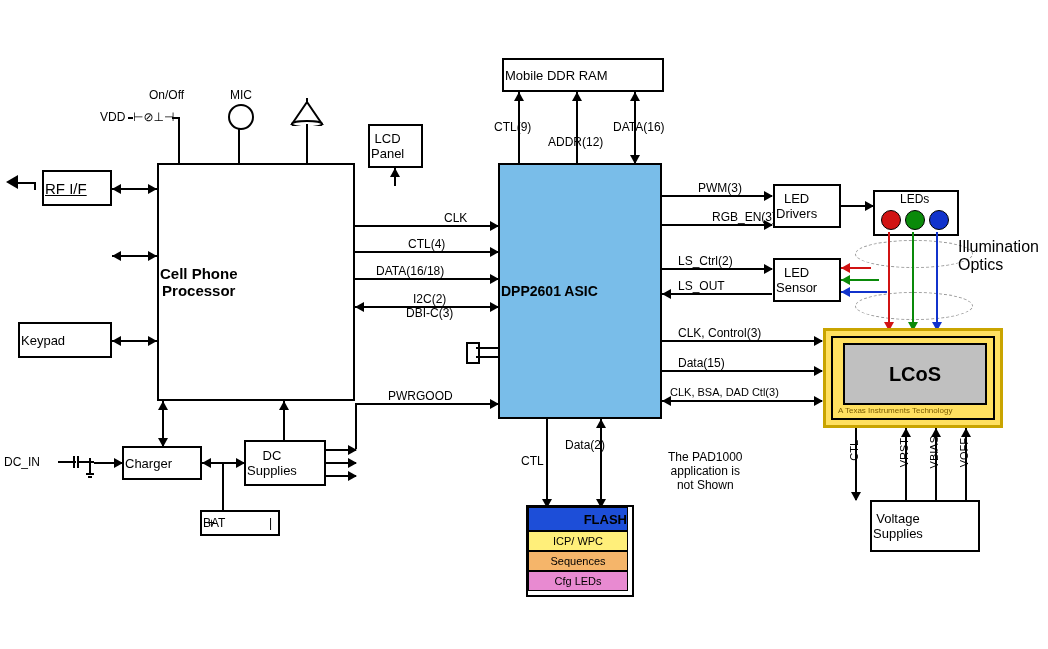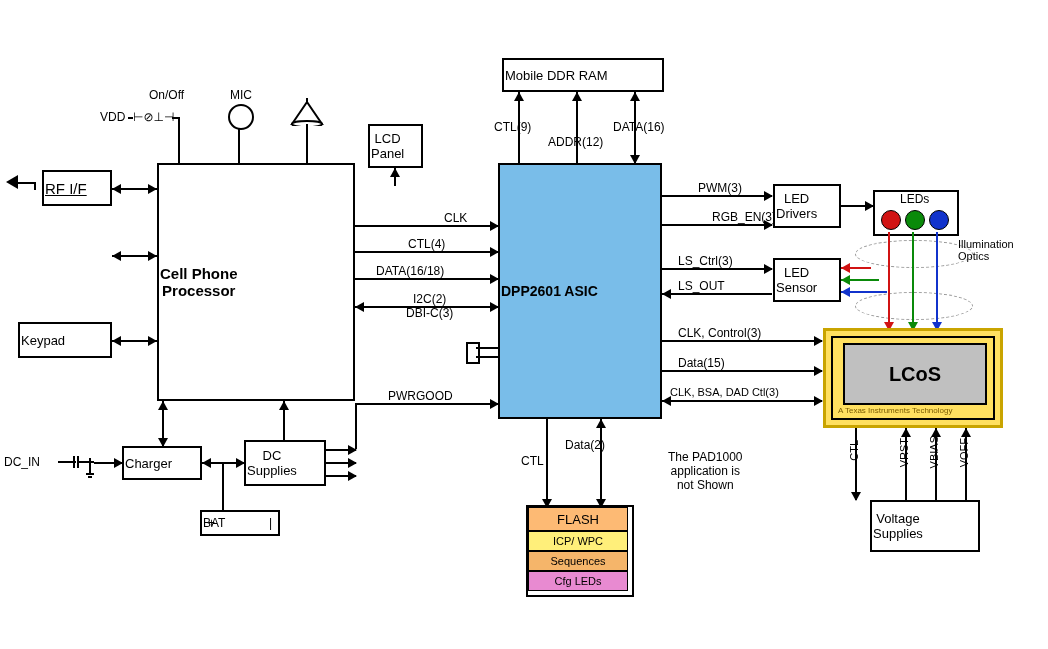--- a/index.html
+++ b/index.html
@@ -135,21 +135,21 @@
 <div class="arrow h" style="left:662px; top:195px; width:110px;"></div>
 <div class="ar right" style="left:764px; top:191px;"></div>
 <div class="label" style="left:678px; top:181px;margin-left:20px;">PWM(3)</div>
 
 <div class="arrow h" style="left:662px; top:224px; width:110px;"></div>
 <div class="ar right" style="left:764px; top:220px;"></div>
 <div class="label" style="left:712px; top:210px;">RGB_EN(3)</div>
 
 <div class="arrow h" style="left:662px; top:268px; width:110px;"></div>
 <div class="ar right" style="left:764px; top:264px;"></div>
-<div class="label" style="left:678px; top:254px;">LS_Ctrl(3)</div>
+<div class="label" style="left:678px; top:254px;">LS_Ctrl(2)</div>
 
 <div class="arrow h" style="left:662px; top:293px; width:110px;"></div>
 <div class="ar left" style="left:662px; top:289px;"></div>
 <div class="label" style="left:678px; top:279px;">LS_OUT</div>
 
 <div class="arrow h" style="left:662px; top:340px; width:160px;"></div>
 <div class="ar right" style="left:814px; top:336px;"></div>
 <div class="label" style="left:678px; top:326px;">CLK, Control(3)</div>
 
 <div class="arrow h" style="left:662px; top:370px; width:160px;"></div>
@@ -170,21 +170,21 @@
 
 <div class="led-box" style="left:873px; top:190px; width:82px; height:42px;">
   <div class="label" style="left:25px; top:0px;">LEDs</div>
   <div class="led-dot" style="left: 6px; top: 18px; background-color: rgb(209, 19, 19);"></div>
   <div class="led-dot" style="left: 30px; top: 18px; background-color: rgb(10, 138, 10);"></div>
   <div class="led-dot" style="left: 54px; top: 18px; background-color: rgb(17, 51, 204);"></div>
 </div>
 
 <div class="optics" style="left:855px; top:240px; width:116px; height:26px;"></div>
 <div class="optics" style="left:855px; top:292px; width:116px; height:26px;"></div>
-<div class="label" style="left:958px; top:238px; font-size:11px; white-space:pre-line; text-align:left;">Illumination
+<div class="label" style="left:958px; top:238px; font-size:16px; white-space:pre-line; text-align:left;">Illumination
 Optics</div>
 
 <div class="colorline" style="left:888px; top:232px; height:98px; background:#d11313;"></div>
 <div class="ar down" style="left:884px; top:322px; border-top-color:#d11313;"></div>
 <div class="colorline" style="left:912px; top:232px; height:98px; background:#0a8a0a;"></div>
 <div class="ar down" style="left:908px; top:322px; border-top-color:#0a8a0a;"></div>
 <div class="colorline" style="left:936px; top:232px; height:98px; background:#1133cc;"></div>
 <div class="ar down" style="left:932px; top:322px; border-top-color:#1133cc;"></div>
 
 <div class="box" style="left:773px; top:258px; width:68px; height:44px;">
@@ -275,21 +275,21 @@
 
 <div class="arrow v" style="left:546px; top:419px; height:88px;"></div>
 <div class="ar down" style="left:542px; top:499px;"></div>
 <div class="label" style="left:521px; top:454px;">CTL</div>
 
 <div class="arrow v" style="left:600px; top:419px; height:88px;"></div>
 <div class="ar up" style="left:596px; top:419px;"></div>
 <div class="ar down" style="left:596px; top:499px;"></div>
 <div class="label" style="left:565px; top:438px;">Data(2)</div>
 
-<div class="flash-row" style="left: 528px; top: 507px; width: 100px; height: 24px; font-weight: normal; font-size: 13px; background-color: #fdba74;">
+<div class="flash-row" style="left: 528px; top: 507px; width: 100px; height: 24px; font-weight: bold; font-size: 13px; background-color: #1d4ed8; justify-content: flex-end;">
       <span>FLASH</span>
     </div>
 <div class="flash-row" style="left: 528px; top: 531px; width: 100px; height: 20px; background-color: rgb(255, 239, 122);">
       <span>ICP/ WPC</span>
     </div>
 <div class="flash-row" style="left: 528px; top: 551px; width: 100px; height: 20px; background-color: rgb(245, 181, 106);">
       <span>Sequences</span>
     </div>
 <div class="flash-row" style="left: 528px; top: 571px; width: 100px; height: 20px; background-color: rgb(232, 138, 209);">
       <span>Cfg LEDs</span>

